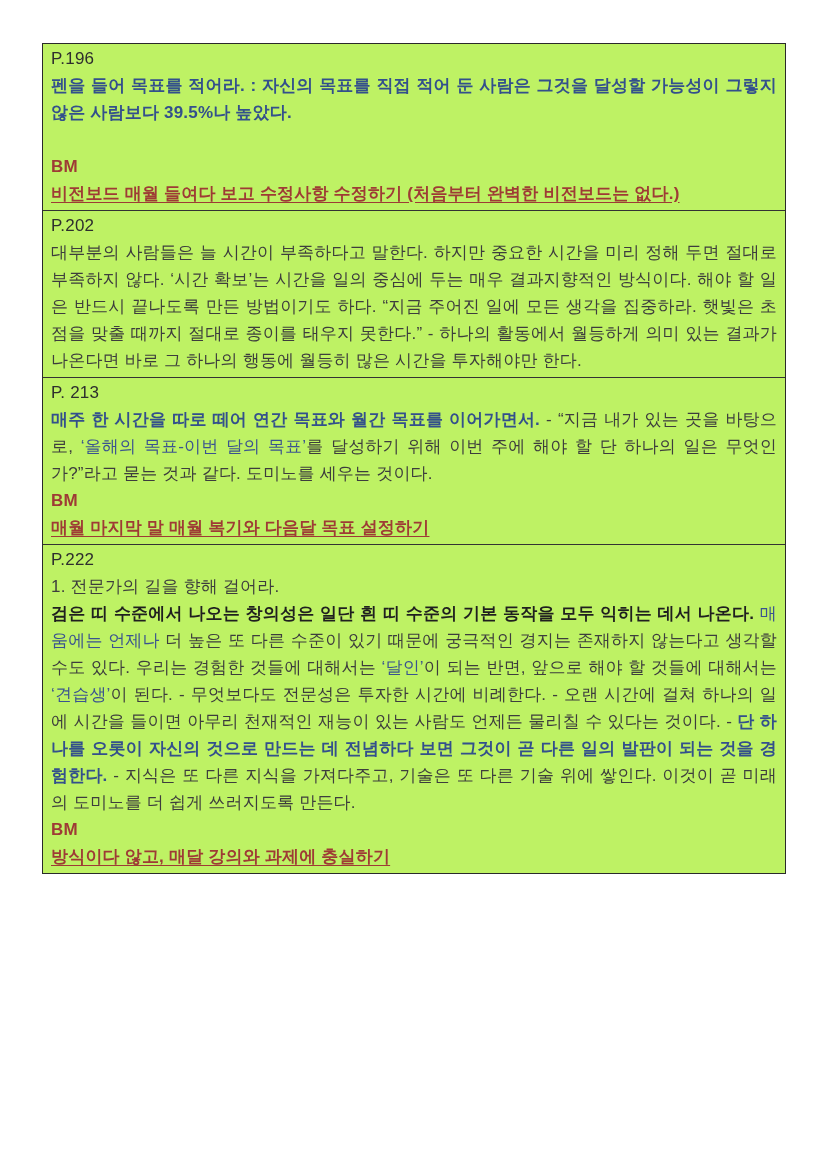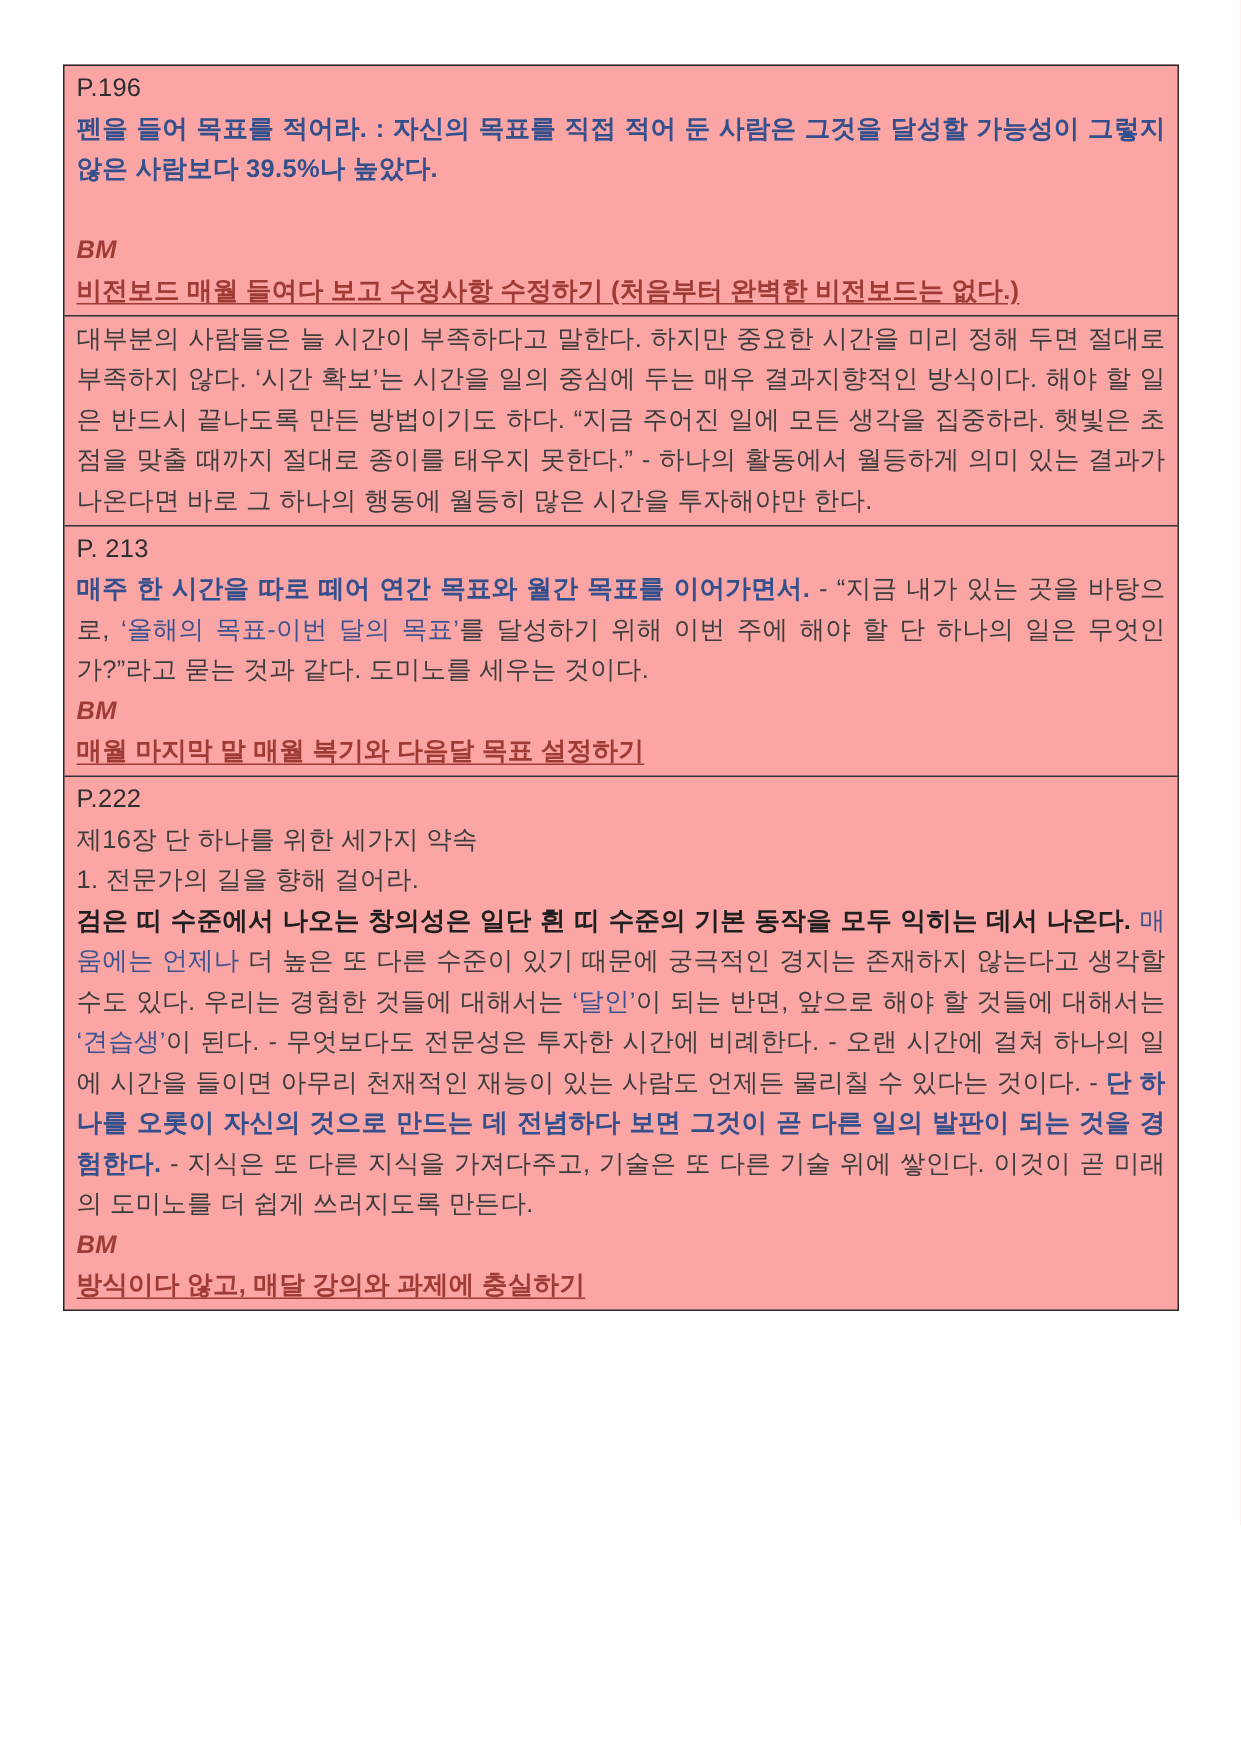--- a/index.html
+++ b/index.html
@@ -8,21 +8,21 @@
     width:827px;height:1170px;
     background:#ffffff;
     font-family:"Liberation Sans", sans-serif;
     overflow:hidden;
   }
   .doc-table{
     position:absolute;
     left:42px;top:43px;width:744px;
     border:1.5px solid #2a2a2a;
     box-sizing:border-box;
-    background:#fca5a5;
+    background:#bef264;
   }
   .cell{
     border-bottom:1px solid #333333;
     padding:1px 8px 3px 8px;
   }
   .cell:last-child{border-bottom:none;}
   .para{
     font-size:17px;
     line-height:27px;
     min-height:27px;
@@ -31,46 +31,46 @@
     word-break:break-all;
     color:#3d3d3d;
     letter-spacing:0.2px;
   }
   .run{white-space:pre-wrap;}
   .s-label{color:#2e2e2e;}
   .s-black{color:#3d3d3d;}
   .s-black-bold{color:#1f1f1f;font-weight:700;}
   .s-blue{color:#3a5390;margin-top:29px;}
   .s-blue-bold{color:#33508c;font-weight:700;}
-  .s-red-bold{color:#9e3b35;font-weight:700;font-style:italic;}
+  .s-red-bold{color:#9e3b35;font-weight:700;}
   .s-red-underline{color:#9e3b35;font-weight:700;text-decoration:underline;text-underline-offset:3px;}
 </style>
 </head>
 <body>
 
 <div class="page">
   <div class="doc-table">
       <div class="cell">
         <div class="para"><span class="run s-label">P.196</span></div>
         <div class="para"><span class="run s-blue-bold">펜을 들어 목표를 적어라. : 자신의 목표를 직접 적어 둔 사람은 그것을 달성할 가능성이 그렇지 않은 사람보다 39.5%나 높았다.</span></div>
         <div class="para"></div>
         <div class="para"><span class="run s-red-bold">BM</span></div>
         <div class="para"><span class="run s-red-underline">비전보드 매월 들여다 보고 수정사항 수정하기 (처음부터 완벽한 비전보드는 없다.)</span></div>
       </div>
       <div class="cell">
+        <div class="para"><span class="run s-label">P.202</span></div>
         <div class="para"><span class="run s-black">대부분의 사람들은 늘 시간이 부족하다고 말한다. 하지만 중요한 시간을 미리 정해 두면 절대로 부족하지 않다. ‘시간 확보’는 시간을 일의 중심에 두는 매우 결과지향적인 방식이다. 해야 할 일은 반드시 끝나도록 만든 방법이기도 하다. “지금 주어진 일에 모든 생각을 집중하라. 햇빛은 초점을 맞출 때까지 절대로 종이를 태우지 못한다.” - 하나의 활동에서 월등하게 의미 있는 결과가 나온다면 바로 그 하나의 행동에 월등히 많은 시간을 투자해야만 한다.</span></div>
       </div>
       <div class="cell">
         <div class="para"><span class="run s-label">P. 213</span></div>
         <div class="para"><span class="run s-blue-bold">매주 한 시간을 따로 떼어 연간 목표와 월간 목표를 이어가면서.</span><span class="run s-black"> - “지금 내가 있는 곳을 바탕으로, </span><span class="run s-blue">‘올해의 목표-이번 달의 목표’</span><span class="run s-black">를 달성하기 위해 이번 주에 해야 할 단 하나의 일은 무엇인가?”라고 묻는 것과 같다. 도미노를 세우는 것이다.</span></div>
         <div class="para"><span class="run s-red-bold">BM</span></div>
         <div class="para"><span class="run s-red-underline">매월 마지막 말 매월 복기와 다음달 목표 설정하기</span></div>
       </div>
       <div class="cell">
         <div class="para"><span class="run s-label">P.222</span></div>
-        <div class="para"><span class="run s-black">제16장 단 하나를 위한 세가지 약속</span></div>
         <div class="para"><span class="run s-black">1. 전문가의 길을 향해 걸어라.</span></div>
         <div class="para"><span class="run s-black-bold">검은 띠 수준에서 나오는 창의성은 일단 흰 띠 수준의 기본 동작을 모두 익히는 데서 나온다.</span><span class="run s-blue"> 매움에는 언제나</span><span class="run s-black"> 더 높은 또 다른 수준이 있기 때문에 궁극적인 경지는 존재하지 않는다고 생각할 수도 있다. 우리는 경험한 것들에 대해서는 </span><span class="run s-blue">‘달인’</span><span class="run s-black">이 되는 반면, 앞으로 해야 할 것들에 대해서는 </span><span class="run s-blue">‘견습생’</span><span class="run s-black">이 된다. - 무엇보다도 전문성은 투자한 시간에 비례한다. - 오랜 시간에 걸쳐 하나의 일에 시간을 들이면 아무리 천재적인 재능이 있는 사람도 언제든 물리칠 수 있다는 것이다. - </span><span class="run s-blue-bold">단 하나를 오롯이 자신의 것으로 만드는 데 전념하다 보면 그것이 곧 다른 일의 발판이 되는 것을 경험한다.</span><span class="run s-black"> - 지식은 또 다른 지식을 가져다주고, 기술은 또 다른 기술 위에 쌓인다. 이것이 곧 미래의 도미노를 더 쉽게 쓰러지도록 만든다.</span></div>
         <div class="para"><span class="run s-red-bold">BM</span></div>
         <div class="para"><span class="run s-red-underline">방식이다 않고, 매달 강의와 과제에 충실하기</span></div>
       </div>
     </div>
 </div>
 
 </body></html>

